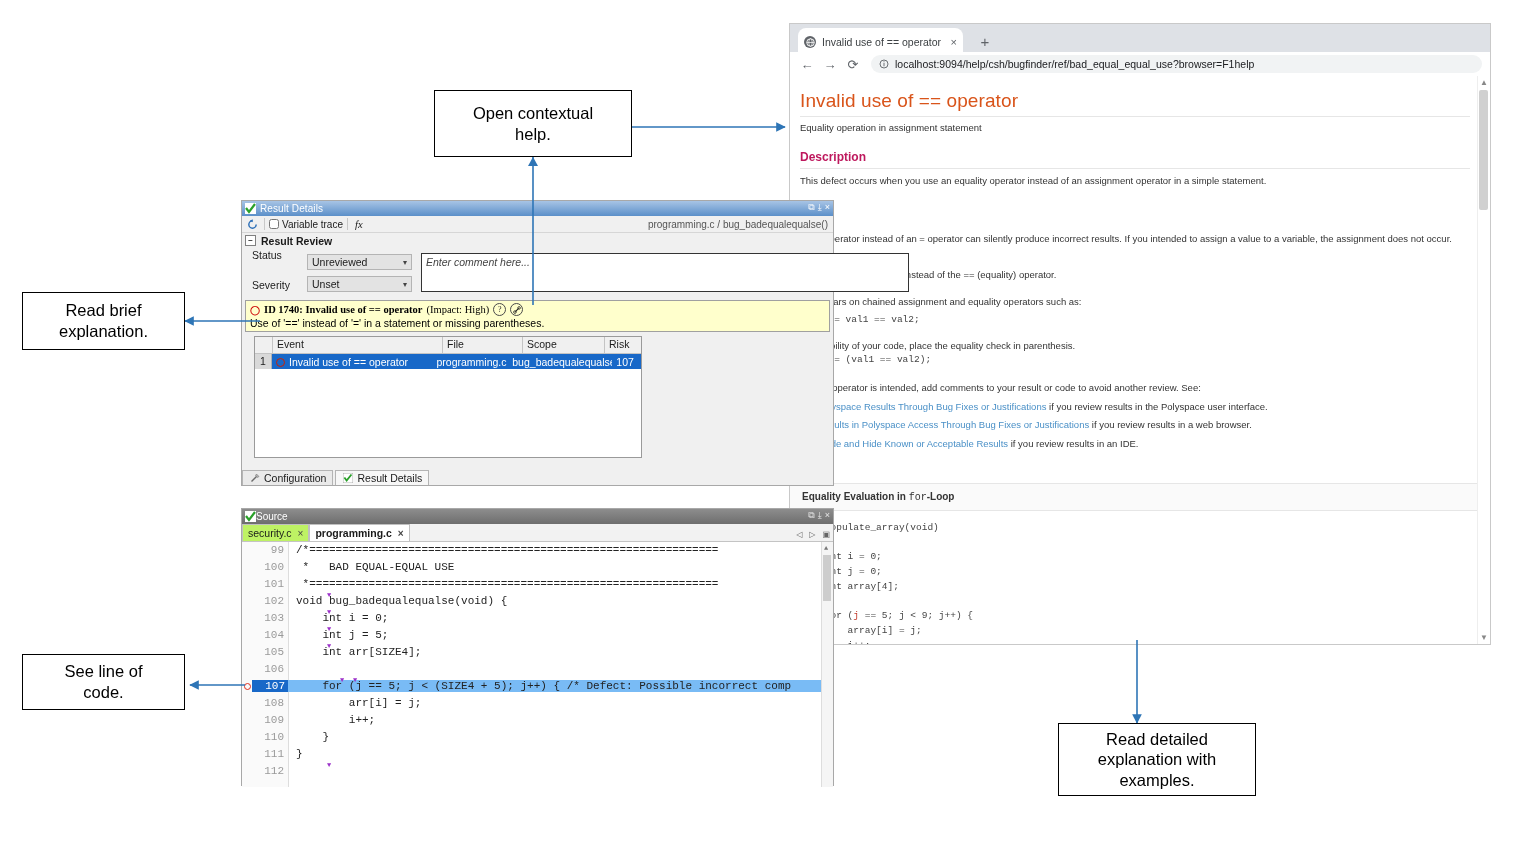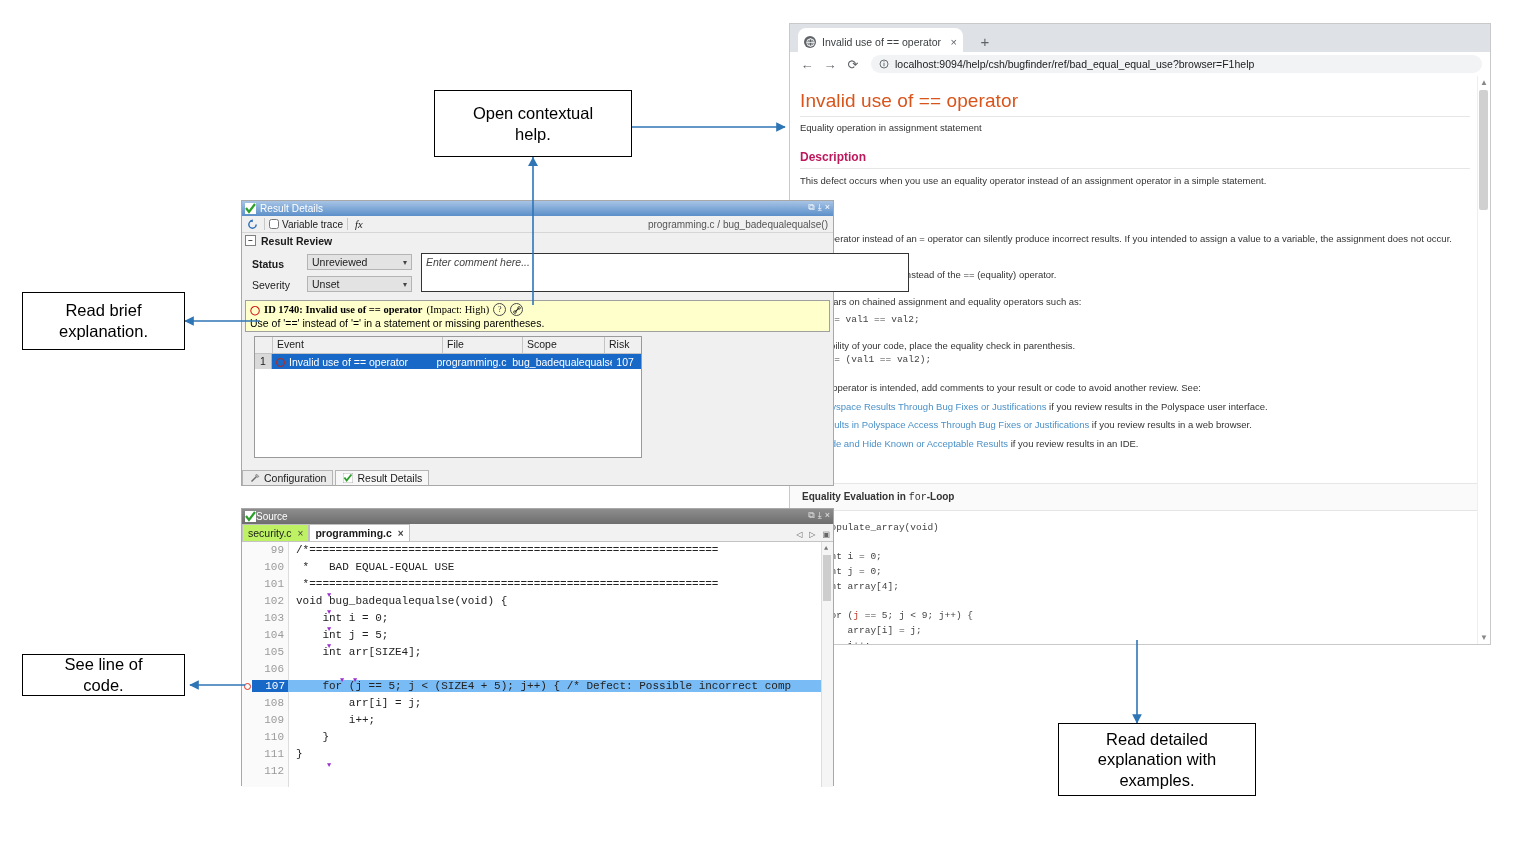--- a/index.html
+++ b/index.html
@@ -269,21 +269,21 @@
     <span class="fx">fx</span>
     <span class="bc">programming.c / bug_badequalequalse()</span>
   </div>
 
   <div class="rd-section">
     <span class="exp">−</span>
     <span>Result Review</span>
   </div>
 
   <div class="rd-form">
-    <span class="flabel" style="left:10px;top:10px;font-weight:bold;">Status</span>
+    <span class="flabel" style="left:10px;top:1px;">Status</span>
     <div class="fselect" style="left:65px;top:6px;width:105px;">
       <span>Unreviewed</span>
       <span class="cv">▾</span>
     </div>
     <span class="flabel" style="left:10px;top:31px;">Severity</span>
     <div class="fselect" style="left:65px;top:28px;width:105px;">
       <span>Unset</span>
       <span class="cv">▾</span>
     </div>
     <div class="fcomment" style="left:179px;top:5px;width:488px;height:39px;">Enter comment here...</div>
@@ -445,18 +445,18 @@
 
   <line x1="1137" y1="640" x2="1137" y2="723" stroke="#2e75b6" stroke-width="1.6" marker-end="url(#ah)"></line>
 </svg>
 
 <div class="abs callout" style="left:434px;top:90px;width:198px;height:67px;">
   <span>Open contextual<br>help.</span>
 </div>
 <div class="abs callout" style="left:22px;top:292px;width:163px;height:58px;">
   <span>Read brief<br>explanation.</span>
 </div>
-<div class="abs callout" style="left:22px;top:654px;width:163px;height:42px;">
+<div class="abs callout" style="left:22px;top:654px;width:163px;height:56px;">
   <span>See line of<br>code.</span>
 </div>
 <div class="abs callout" style="left:1058px;top:723px;width:198px;height:73px;">
   <span>Read detailed<br>explanation with<br>examples.</span>
 </div>
 
 </body></html>

